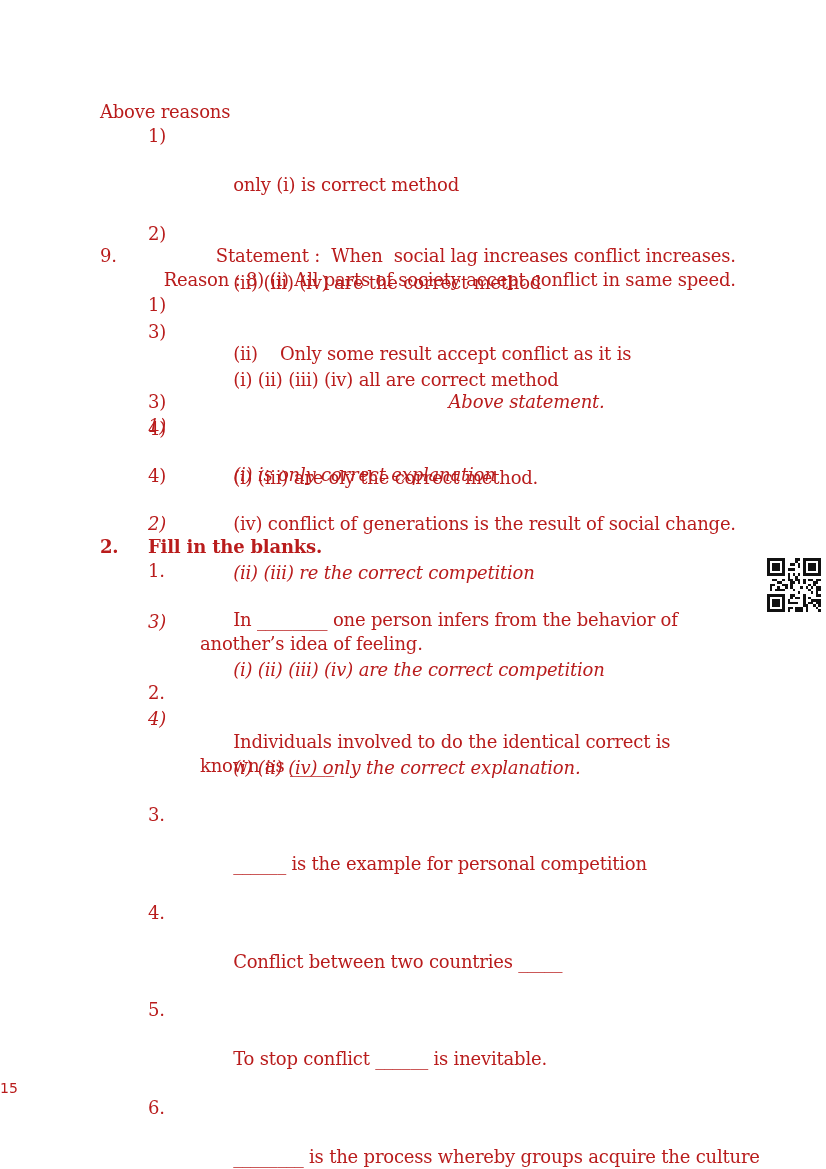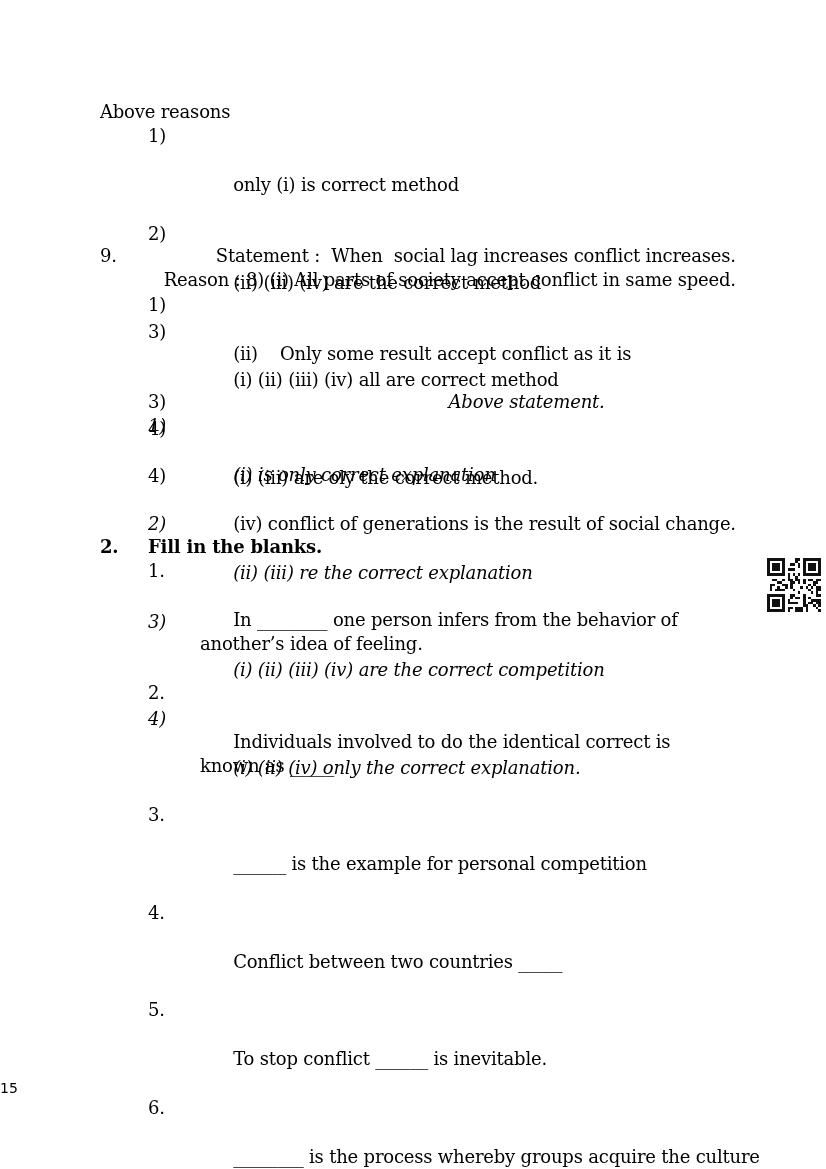--- a/index.html
+++ b/index.html
@@ -1,21 +1,21 @@
 <!DOCTYPE html>
 <html><head>
 <meta charset="utf-8">
 <style>
   html,body{margin:0;padding:0;background:#fff;}
   .page{
     position:relative;
     width:826px;height:1169px;
     background:#ffffff;
     font-family:"DejaVu Serif","Liberation Serif",serif;
-    color:#000000;
+    color:#b91c1c;
     font-size:18px;
     line-height:24.4px;
     letter-spacing:-0.2px;
     overflow:hidden;
   }
   .block{position:absolute;}
   .pre{white-space:pre-wrap;}
   
   .opt-row{position:relative;padding-left:100px;white-space:pre-wrap;}
   .opt-row .num{position:absolute;left:48px;top:0;}
@@ -79,21 +79,21 @@
   </section>
 
   <section class="block" style="top:390px;left:100px;font-style:italic;">
     <div class="lead">Above statement.</div>
     <div class="opt-row">
       <span class="num">1)</span>
       <span>(i) is only correct explanation</span>
     </div>
     <div class="opt-row">
       <span class="num">2)</span>
-      <span>(ii) (iii) re the correct explanation</span>
+      <span>(ii) (iii) re the correct competition</span>
     </div>
     <div class="opt-row">
       <span class="num">3)</span>
       <span>(i) (ii) (iii) (iv) are the correct competition</span>
     </div>
     <div class="opt-row">
       <span class="num">4)</span>
       <span>(i) (ii) (iv) only the correct explanation.</span>
     </div>
   </section>

